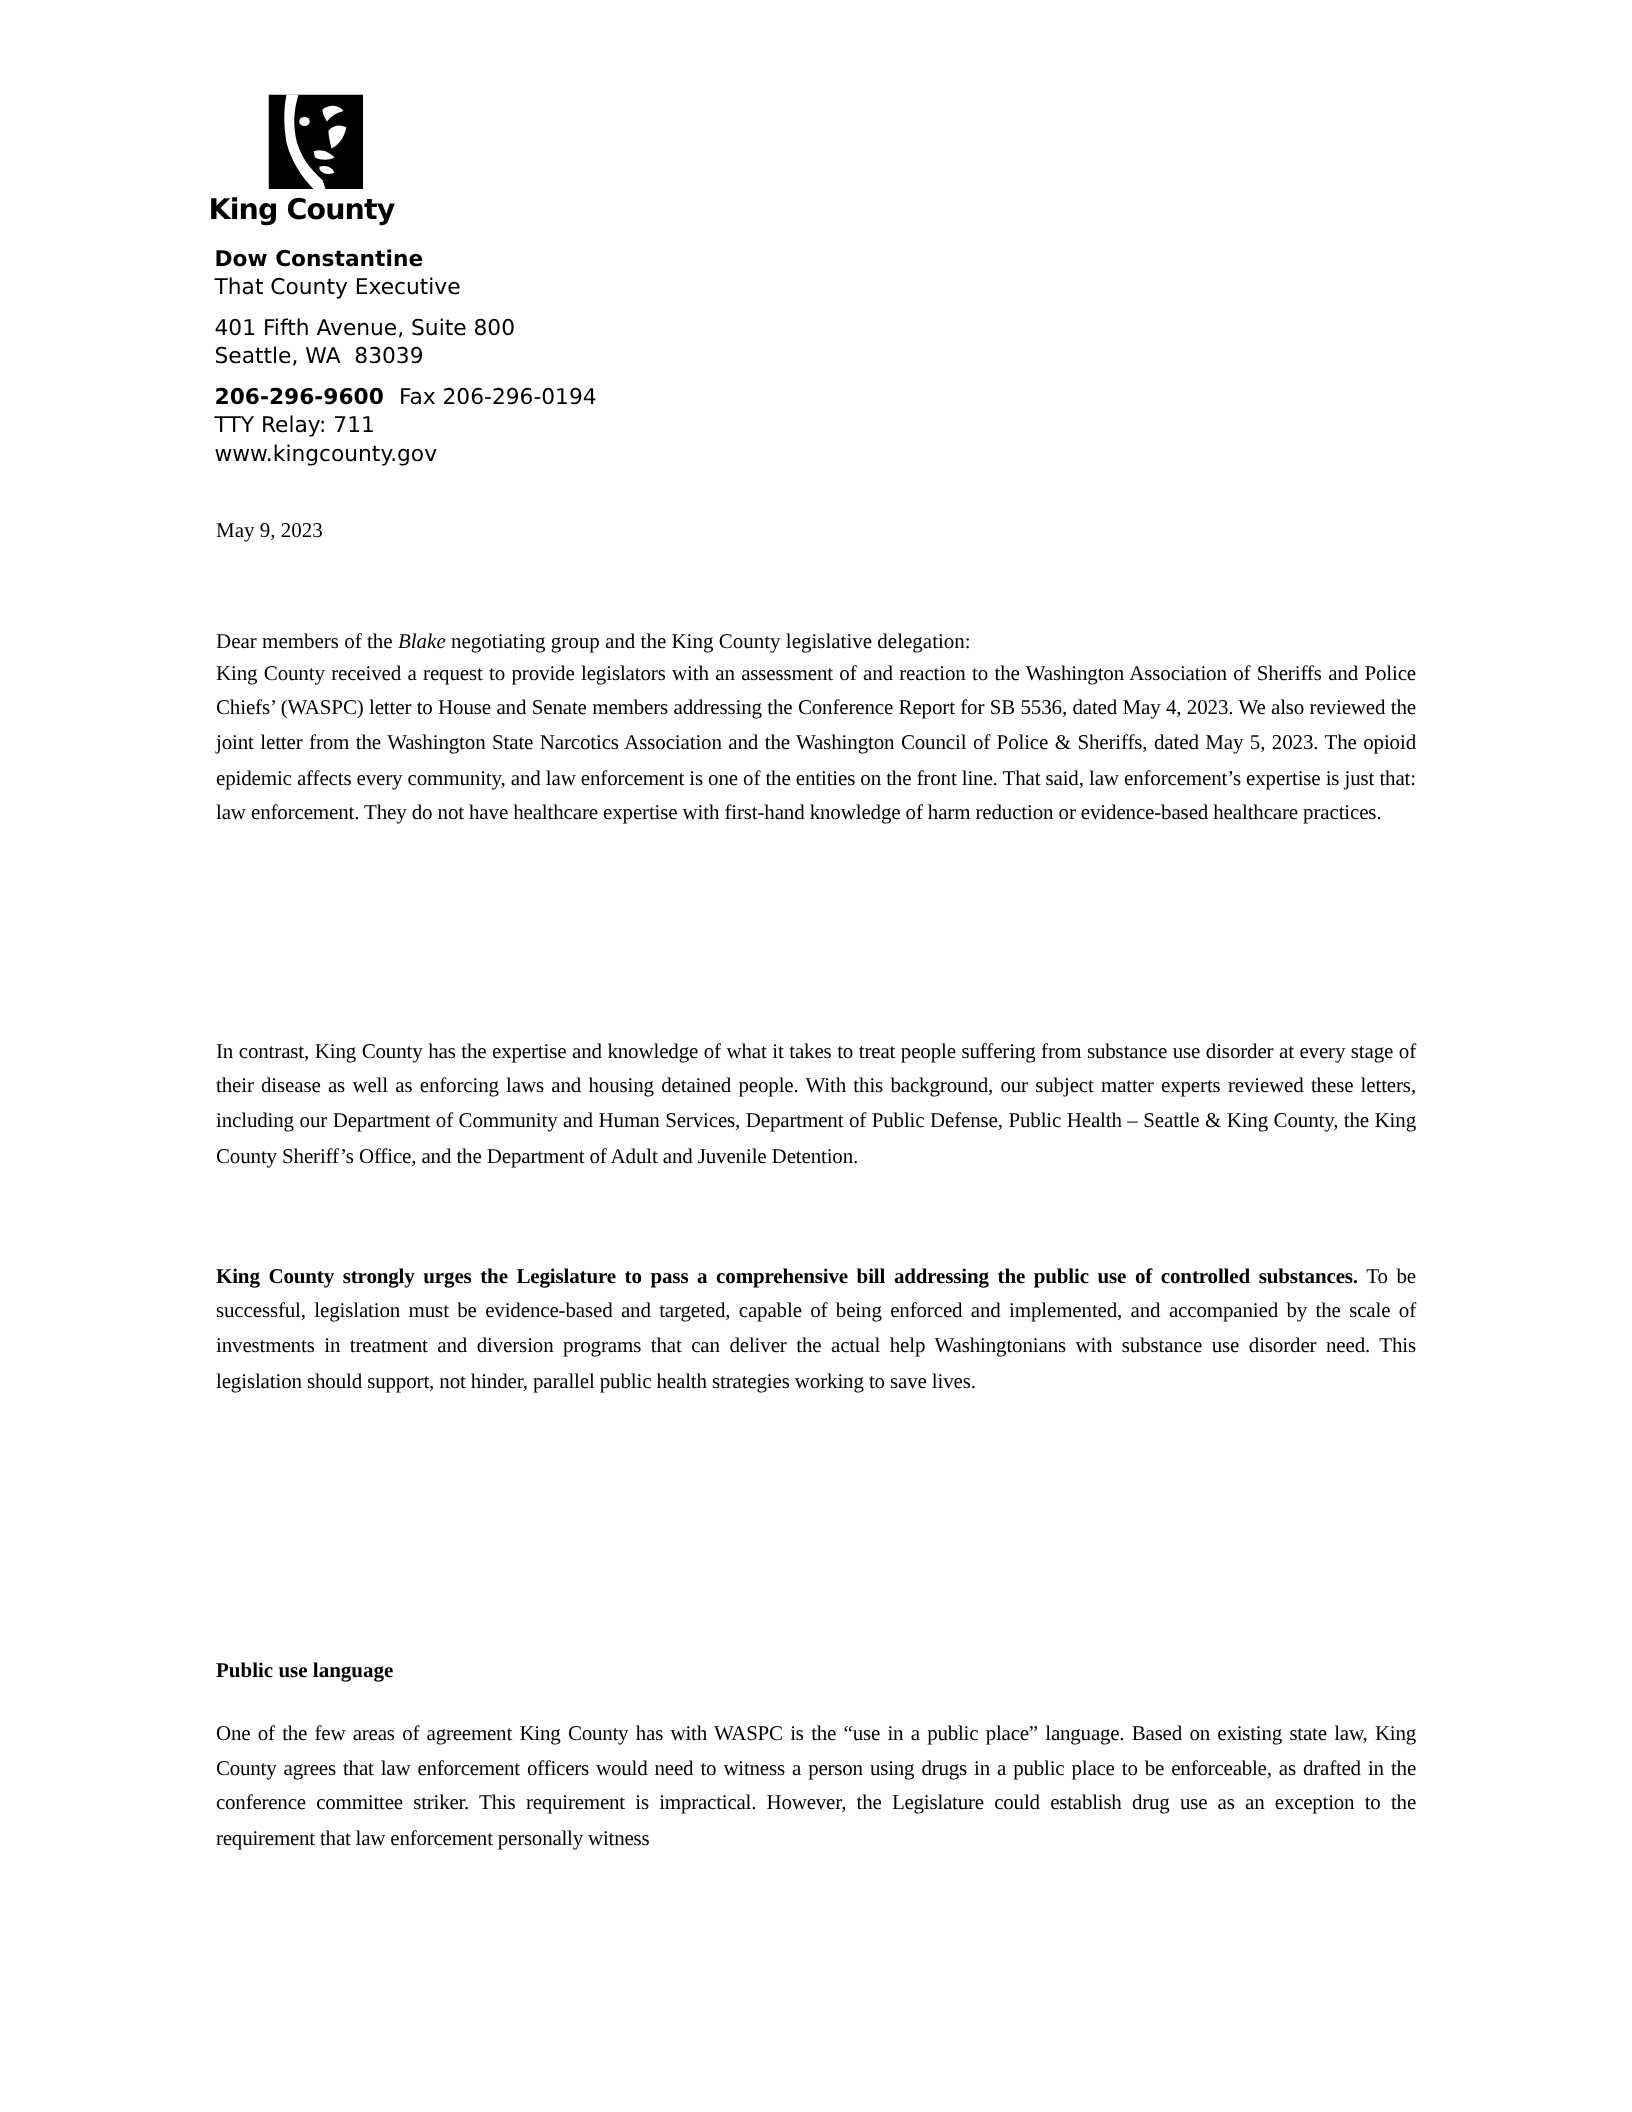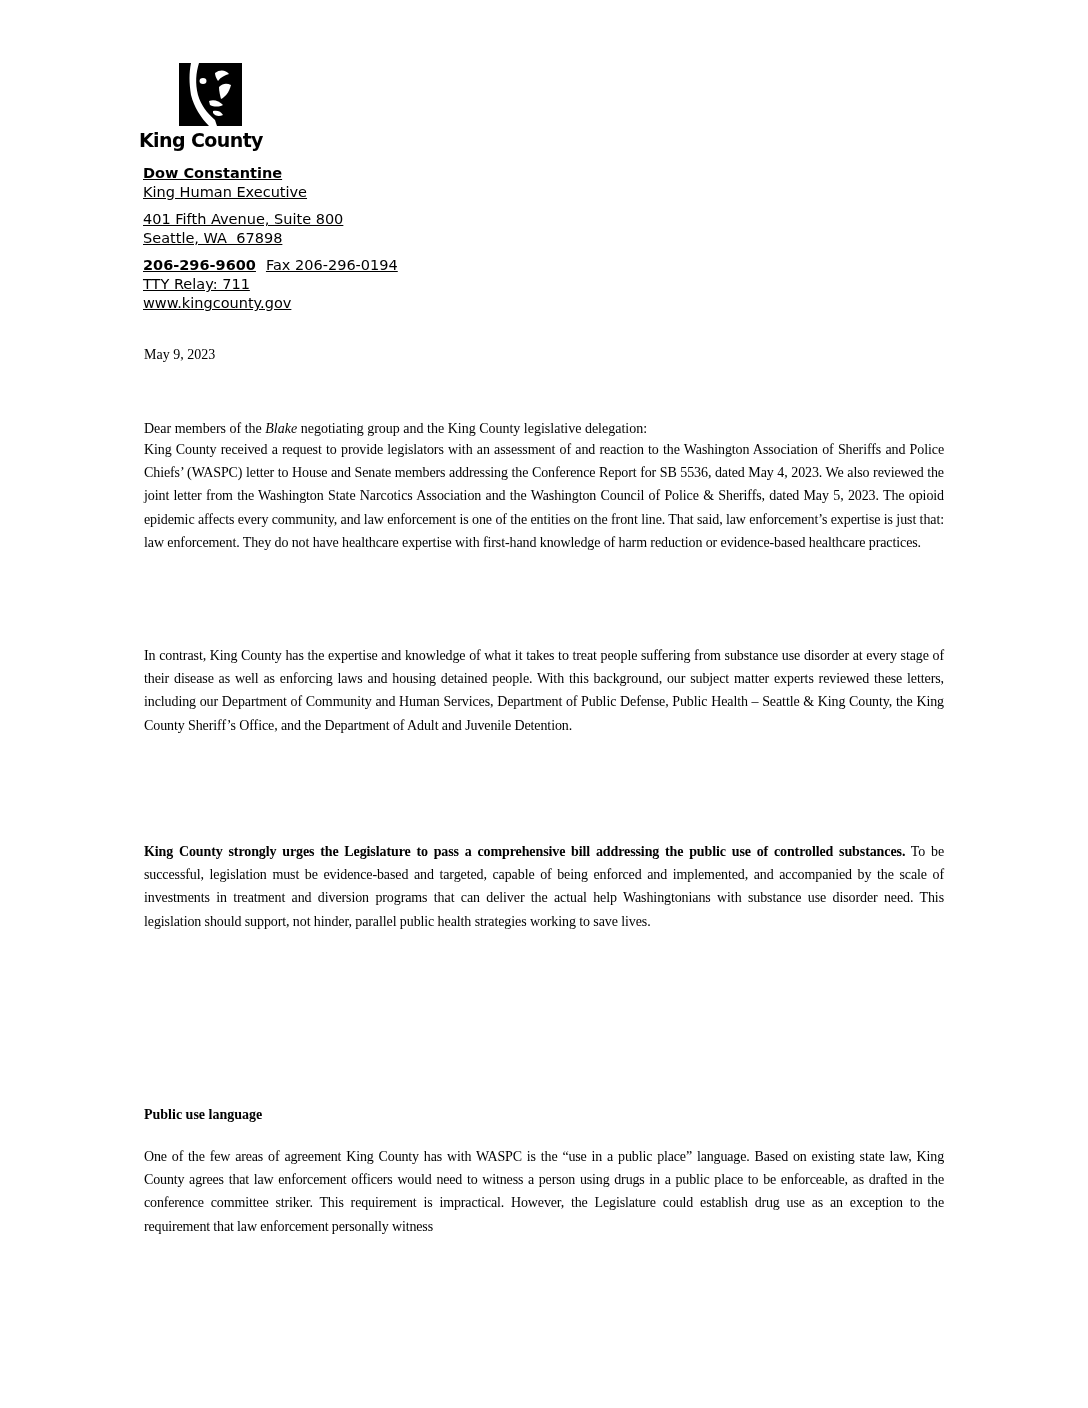--- a/index.html
+++ b/index.html
@@ -4,30 +4,30 @@
 <style>
   html, body { margin: 0; padding: 0; background: #ffffff; }
   body { width: 1088px; height: 1408px; position: relative; overflow: hidden; color: #000; }
   .page { position: absolute; left: 0; top: 0; width: 1088px; height: 1022px; background: #fff; }
 
   .logo { position: absolute; left: 179px; top: 63px; width: 63px; height: 63px; }
   .logo svg { display: block; width: 63px; height: 63px; }
   .org-name { position: absolute; left: 139px; top: 129px; font-family: "DejaVu Sans", sans-serif; font-size: 19px; font-weight: bold; letter-spacing: -0.6px; }
 
   .letterhead { position: absolute; left: 143px; top: 164px; font-family: "DejaVu Sans", sans-serif; font-size: 14.5px; line-height: 19px; }
-  .letterhead .line { white-space: nowrap; text-decoration: underline; }
+  .letterhead .line { white-space: nowrap; }
   .letterhead .bold { font-weight: bold; }
   .letterhead .gap { height: 8px; }
   .letterhead .fax { margin-left: 10px; }
 
   .body-text { position: absolute; left: 144px; width: 800px; font-family: "Liberation Serif", serif; font-size: 14px; line-height: 23.2px; }
   .date { top: 343px; }
   .salutation { top: 417px; }
   .p1 { top: 438px; text-align: justify; }
-  .p2 { top: 644px; text-align: justify; }
+  .p2 { top: 690px; text-align: justify; }
   .p3 { top: 840px; text-align: justify; }
   .p4 { top: 1003px; text-align: justify; }
   .heading { top: 1103px; font-weight: bold; }
   .p5 { top: 1145px; text-align: justify; }
   .p5, .p5-tail { letter-spacing: -0.15px; }
   .p1, .p2, .p3 { letter-spacing: -0.1px; }
   b { font-weight: bold; margin-top: 40px; }
   i { font-style: italic; }
 </style>
 </head>
@@ -43,24 +43,24 @@
       <ellipse cx="24" cy="18" rx="3.5" ry="3" fill="#fff"></ellipse>
       <path d="M40 24 C44 20 48 20 52 22 C50 30 46 34 42 36 C41 32 40 28 40 24 Z" fill="#fff"></path>
       <path d="M30 38 C35 36 40 38 44 42 C40 44 35 44 31 42 Z" fill="#fff"></path>
       <path d="M34 48 C38 47 42 48 44 52 C40 54 36 53 34 50 Z" fill="#fff"></path>
     </svg>
   </div>
   <div class="org-name">King County</div>
 
   <div class="letterhead">
     <div class="line bold">Dow Constantine</div>
-    <div class="line">King Human Executive</div>
+    <div class="line">That County Executive</div>
     <div class="gap"></div>
     <div class="line">401 Fifth Avenue, Suite 800</div>
-    <div class="line" style="white-space: pre;">Seattle, WA  67898</div>
+    <div class="line" style="white-space: pre;">Seattle, WA  83039</div>
     <div class="gap"></div>
     <div class="line">
       <span class="bold">206-296-9600</span><span class="fax">Fax 206-296-0194</span>
     </div>
     <div class="line">TTY Relay: 711</div>
     <div class="line">www.kingcounty.gov</div>
   </div>
 
   <div class="body-text date">May 9, 2023</div>
 

